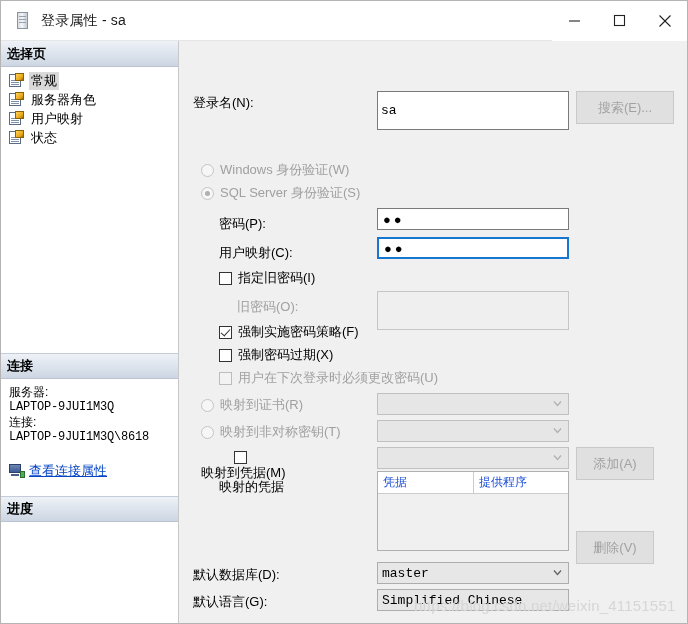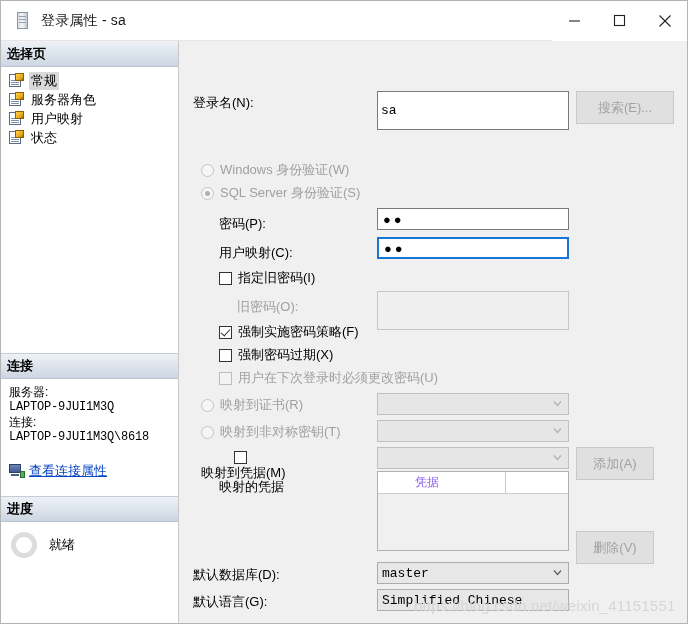--- a/index.html
+++ b/index.html
@@ -444,27 +444,26 @@
     flex-direction: column;
   }
   .grid-head {
     display: flex;
     height: 21px;
     background: #ffffff;
     border-bottom: 1px solid #cccccc;
   }
   .grid-head .gh {
     font-size: 12px;
-    color: #8b5cf6;
+    color: #1d4ed8;
     display: flex;
     align-items: center;
     padding-left: 5px;
     box-sizing: border-box;
     background: #ffffff;
-    margin-left: 32px;
   }
   .grid-head .gh.c1 { width: 96px; border-right: 1px solid #cccccc; }
   .grid-head .gh.c2 { flex: 1 1 auto; }
   .grid-body { flex: 1 1 auto; background: #f0f0f0; }
 
   
   .footer {
     height: 44px;
     min-height: 44px;
     border-top: 1px solid #d4d4d4;
@@ -591,24 +590,20 @@
             <div class="mon"></div>
               <div class="base"></div>
               <div class="plug"></div>
           </div>
           <a class="conn-link" href="#">查看连接属性</a>
         </div>
       </div>
 
       <div class="side-sub-header" style="margin-top:18px;">进度</div>
 
-      <div class="progress-block">
-        <div class="spinner"></div>
-        <div class="progress-text">就绪</div>
-      </div>
 
     </div>
 
     <div class="main">
 
 
       <div class="form-area">
 
         <div class="row" style="left:14px; top:53px;">
           <span class="lbl">登录名(N):</span>
@@ -700,20 +695,21 @@
           </span>
         </div>
         <button class="btn" style="position:absolute; left:397px; top:406px; width:78px;">添加(A)</button>
 
         <div class="row" style="left:40px; top:437px;">
           <span class="lbl">映射的凭据</span>
         </div>
         <div class="grid" style="position:absolute; left:198px; top:430px; width:192px; height:80px;">
           <div class="grid-head">
             <div class="gh c1">凭据</div>
+            <div class="gh c2">提供程序</div>
           </div>
           <div class="grid-body"></div>
         </div>
         <button class="btn" style="position:absolute; left:397px; top:490px; width:78px;">删除(V)</button>
 
         <div class="row" style="left:14px; top:525px;">
           <span class="lbl">默认数据库(D):</span>
         </div>
         <div class="combo enabled" style="position:absolute; left:198px; top:521px; width:192px;">
           <span>master</span>

